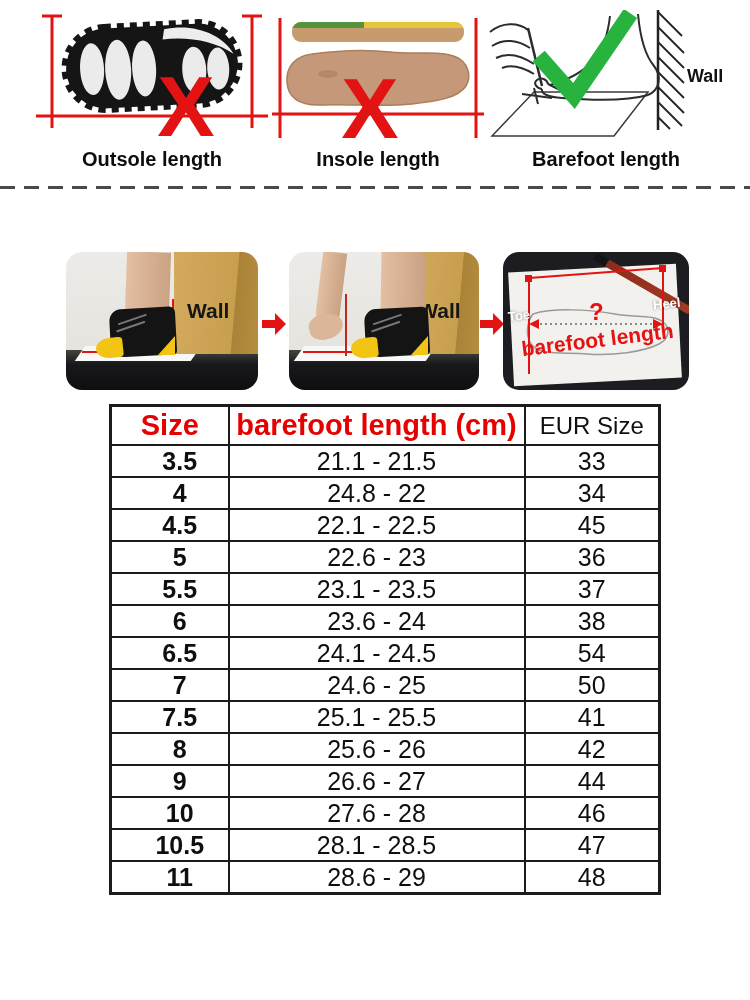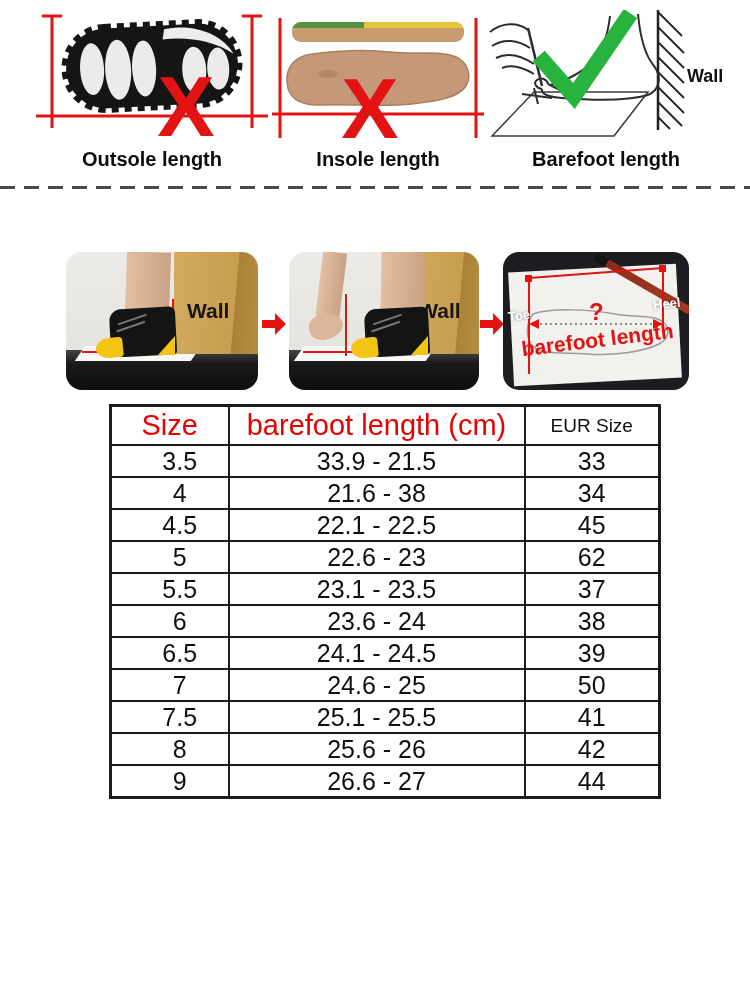--- a/index.html
+++ b/index.html
@@ -105,25 +105,25 @@
 
   
   .sizeTable{
     position:absolute; left:109px; top:404px; width:549px;
     border-collapse:collapse; table-layout:fixed; background:#fff;
   }
   .sizeTable, .sizeTable th, .sizeTable td{border:2px solid #1c1c1c;}
   .sizeTable{border-width:3px;}
   .sizeTable th{height:37px; font-weight:normal; font-size:29px; line-height:37px;
     text-align:center; padding:0;}
-  .sizeTable th.red{color:var(--hred);}
-  .sizeTable th.eur{font-size:19px; color:#0f0f0f;}
+  .sizeTable th.red{color:var(--hred);font-weight:bold;}
+  .sizeTable th.eur{font-size:24px; color:#0f0f0f;}
   .sizeTable td{height:30px; font-size:25px; line-height:30px; text-align:center;
     color:#0f0f0f; padding:0;}
-  .sizeTable td.c1{font-weight:normal;padding-left:20px;}
+  .sizeTable td.c1{font-weight:bold;padding-left:20px;}
 </style>
 </head>
 <body>
 
 <div class="canvas">
 
   <div class="topGuides">
 
     <figure class="guide g1">
       <svg width="232" height="134" viewBox="0 0 232 134" preserveAspectRatio="none">
@@ -288,58 +288,58 @@
     <thead>
       <tr>
         <th class="red">Size</th>
         <th class="red">barefoot length (cm)</th>
         <th class="eur">EUR Size</th>
       </tr>
     </thead>
     <tbody>
     <tr>
       <td class="c1">3.5</td>
-      <td>33.9 - 21.5</td>
+      <td>21.1 - 21.5</td>
       <td>33</td>
     </tr>
 
     <tr>
       <td class="c1">4</td>
-      <td>21.6 - 38</td>
+      <td>24.8 - 22</td>
       <td>34</td>
     </tr>
 
     <tr>
       <td class="c1">4.5</td>
       <td>22.1 - 22.5</td>
       <td>45</td>
     </tr>
 
     <tr>
       <td class="c1">5</td>
       <td>22.6 - 23</td>
-      <td>62</td>
+      <td>36</td>
     </tr>
 
     <tr>
       <td class="c1">5.5</td>
       <td>23.1 - 23.5</td>
       <td>37</td>
     </tr>
 
     <tr>
       <td class="c1">6</td>
       <td>23.6 - 24</td>
       <td>38</td>
     </tr>
 
     <tr>
       <td class="c1">6.5</td>
       <td>24.1 - 24.5</td>
-      <td>39</td>
+      <td>54</td>
     </tr>
 
     <tr>
       <td class="c1">7</td>
       <td>24.6 - 25</td>
       <td>50</td>
     </tr>
 
     <tr>
       <td class="c1">7.5</td>
@@ -354,18 +354,33 @@
     </tr>
 
 
     <tr>
       <td class="c1">9</td>
       <td>26.6 - 27</td>
       <td>44</td>
     </tr>
 
 
-
-
+    <tr>
+      <td class="c1">10</td>
+      <td>27.6 - 28</td>
+      <td>46</td>
+    </tr>
+
+    <tr>
+      <td class="c1">10.5</td>
+      <td>28.1 - 28.5</td>
+      <td>47</td>
+    </tr>
+
+    <tr>
+      <td class="c1">11</td>
+      <td>28.6 - 29</td>
+      <td>48</td>
+    </tr>
   </tbody>
   </table>
 
 </div>
 
 </body></html>

